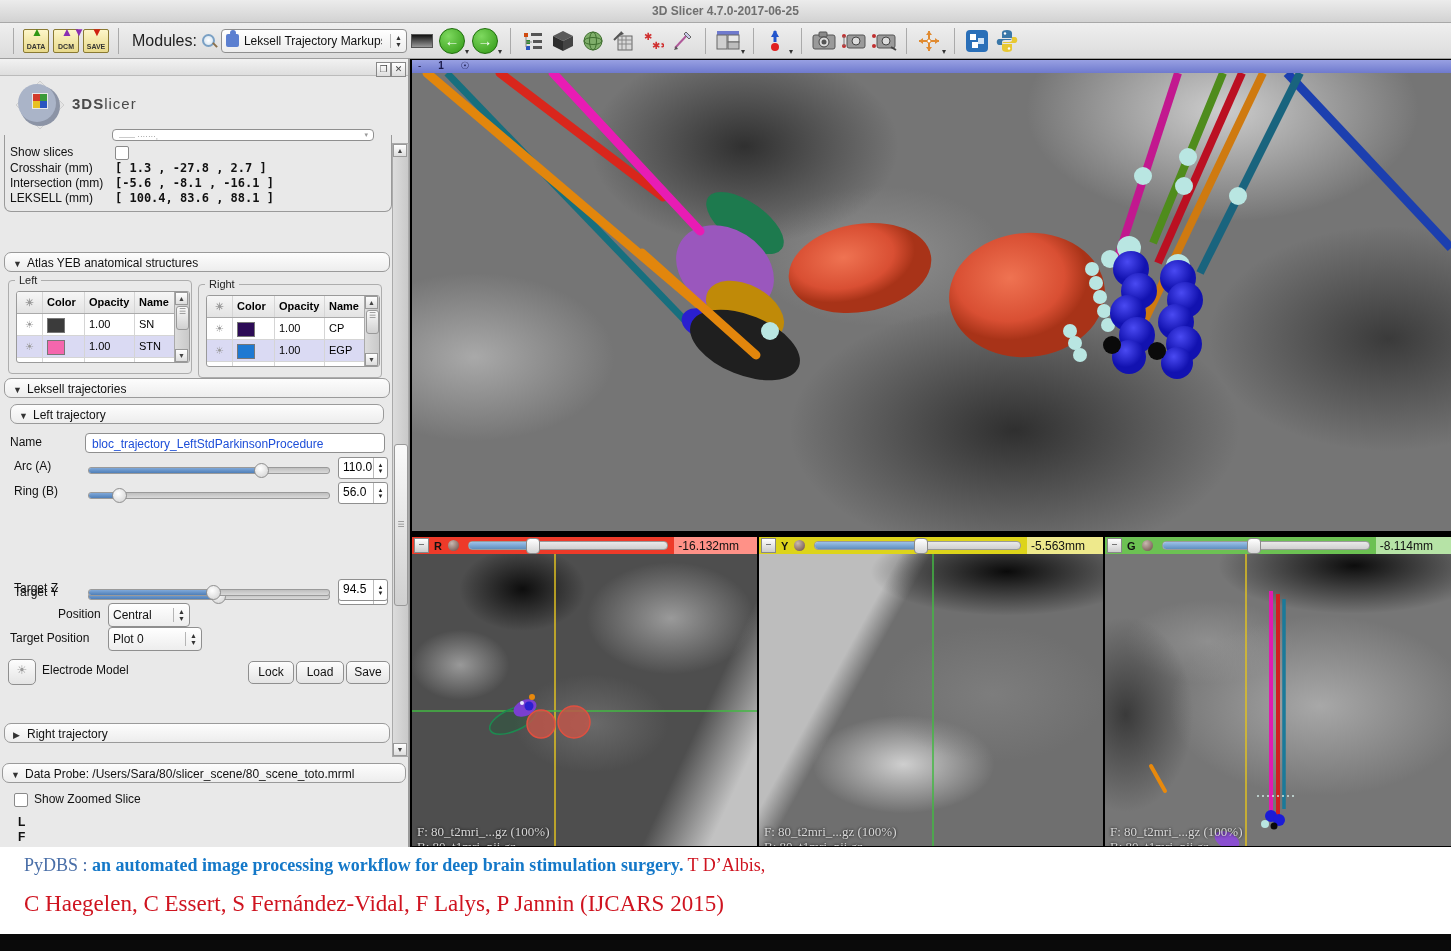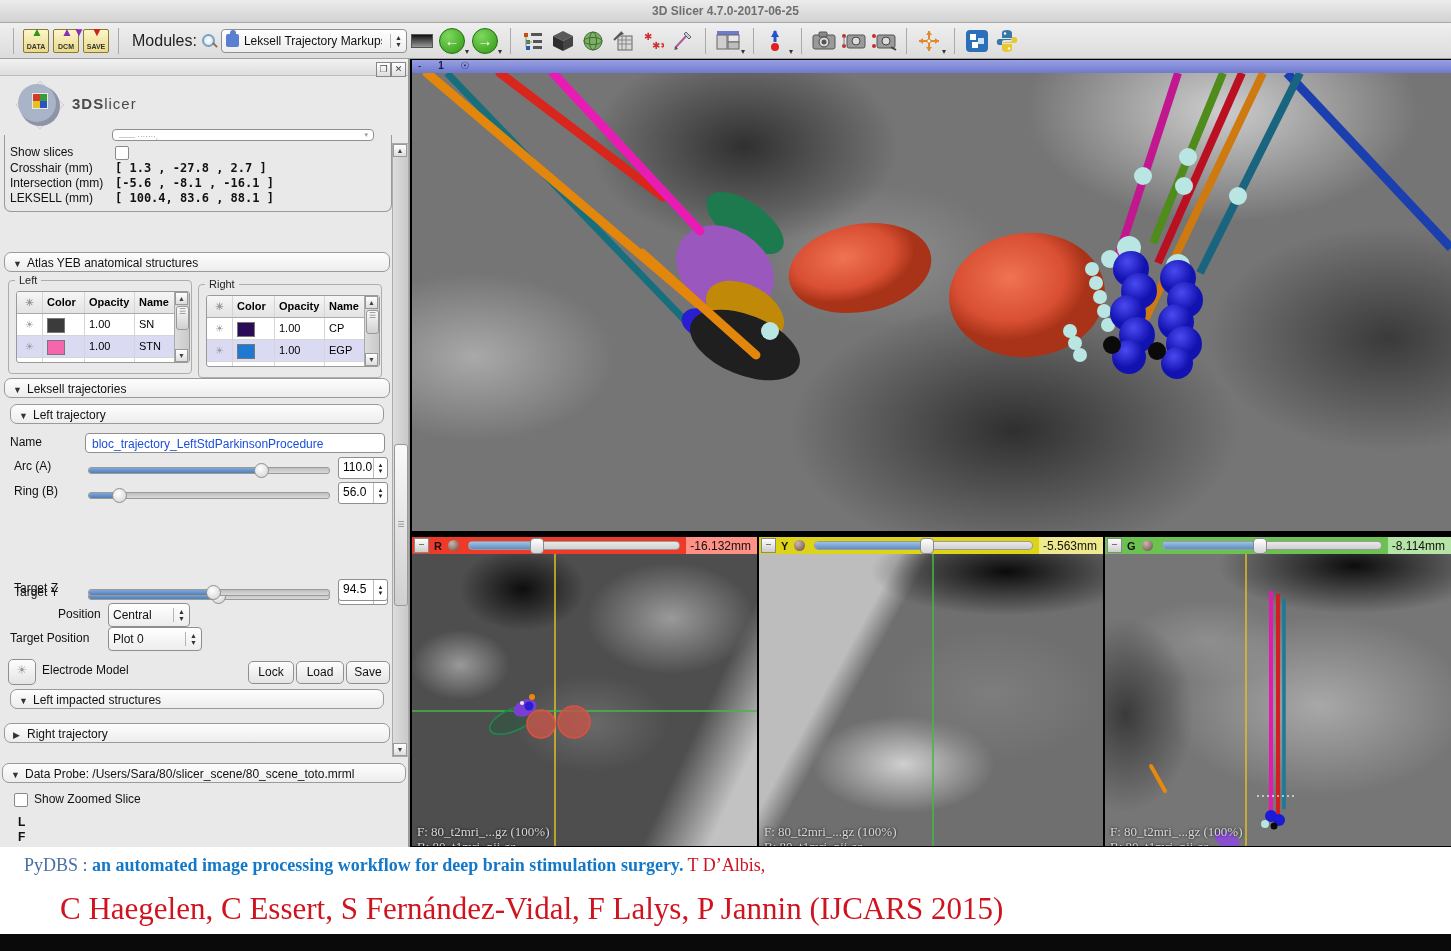--- a/index.html
+++ b/index.html
@@ -68,28 +68,28 @@
     radial-gradient(180px 100px at 45% 40%, #8f8f8f 0%, rgba(143,143,143,0) 70%),
     #757575;overflow:hidden;}
   
   .slicebar{position:absolute;top:537px;height:17px;display:flex;align-items:center;font-size:11px;}
   .sb-min{width:13px;height:13px;background:linear-gradient(#fff,#ccc);border:1px solid #888;font-size:9px;line-height:11px;text-align:center;color:#333;margin:0 2px;}
   .sb-letter{font-weight:bold;color:#111;margin:0 3px;}
   .sb-pin{width:11px;height:11px;border-radius:50%;background:radial-gradient(circle at 35% 30%,#c8b8b0,#6a4a42);margin:0 3px;}
   .sb-track{position:relative;flex:1;height:7px;background:linear-gradient(#e9e9e9,#cfcfcf);border:1px solid #9a9a9a;border-radius:4px;margin:0 6px;}
   .sb-fill{position:absolute;left:0;top:0;height:7px;background:linear-gradient(#9cc1e8,#5f8fc0);border-radius:4px;}
   .sb-handle{position:absolute;right:-6px;top:-4px;width:12px;height:14px;border-radius:4px;background:linear-gradient(#fff,#d5d5d5);border:1px solid #8a8a8a;}
-  .sb-val{padding:0 6px 0 4px;font-size:12px;color:#111;white-space:nowrap;align-self:stretch;display:flex;align-items:center;}
+  .sb-val{padding:0 18px 0 4px;font-size:12px;color:#111;white-space:nowrap;align-self:stretch;display:flex;align-items:center;}
   
   .sliceview{position:absolute;top:554px;height:292px;overflow:hidden;}
   .svtext{position:absolute;left:5px;bottom:-8px;font-family:"Liberation Serif",serif;font-size:13px;color:#d8d8d8;text-shadow:0 0 3px #000;line-height:15px;}
   
   #caption{position:absolute;left:0;top:847px;width:1451px;height:87px;background:#fff;font-family:"Liberation Serif",serif;}
   #capline1{position:absolute;left:24px;top:8px;font-size:18px;white-space:nowrap;}
-  #capline2{position:absolute;left:24px;top:44px;font-size:31px;white-space:nowrap;margin-left:36px;}
+  #capline2{position:absolute;left:24px;top:44px;font-size:23px;white-space:nowrap;}
   .cap-prefix{color:#4a6fa8;}
   .cap-title{color:#1478c8;font-weight:bold;}
   .cap-authors{color:#cf1420;}
   #bottombar{position:absolute;left:0;top:934px;width:1451px;height:17px;background:#0a0a0a;}
 </style>
 </head>
 <body>
 
 <div id="app">
 
@@ -457,23 +457,20 @@
           <span>▼</span>
         </span>
     </div>
 
     <div class="btn" style="left:8px;top:600px;width:26px;height:24px;font-size:12px;color:#999">☀</div>
     <div class="prow" style="left:42px;top:604px">Electrode Model</div>
     <div class="btn" style="left:248px;top:602px;width:44px">Lock</div>
     <div class="btn" style="left:296px;top:602px;width:46px">Load</div>
     <div class="btn" style="left:346px;top:602px;width:42px">Save</div>
 
-    <div class="secH" style="left:10px;top:630px;width:374px">
-      <span class="tri">▼</span><span>Left impacted structures</span>
-    </div>
 
     <div class="secH" style="left:4px;top:664px;width:386px">
       <span class="tri">▶</span><span>Right trajectory</span>
     </div>
 
     <div class="vscroll" style="position:absolute;left:392px;top:84px;width:15px;height:612px;border:1px solid #aaa">
       <div class="sa" style="top:0;width:14px">▲</div>
       <div class="thumb" style="top:300px;height:160px;width:12px;line-height:160px">☰</div>
       <div class="sa" style="bottom:0;width:14px">▼</div>
     </div>

